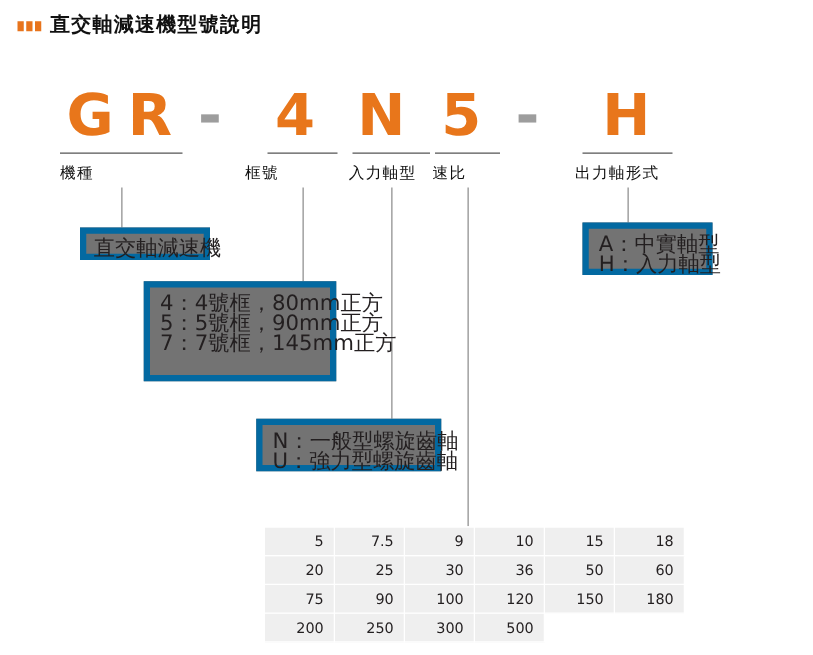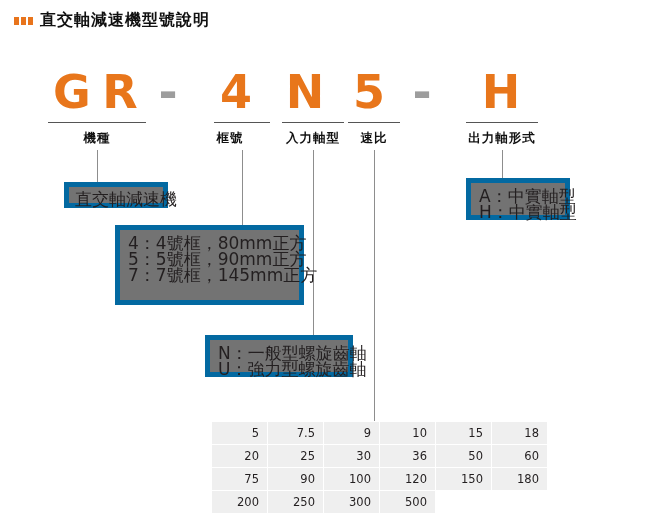--- a/index.html
+++ b/index.html
@@ -32,22 +32,22 @@
     font-family:"DejaVu Sans","Liberation Sans",sans-serif;
     line-height:52px;
     text-align:center;
   }
   .c-orange{color:#e8761b;}
   .c-gray{color:#9d9d9d;}
 
   
   .uline{position:absolute;border-top:1px solid #555;}
   .lbl{
-    position:absolute;font-size:12.5px;font-weight:bold;color:#111;
-    text-align:center;letter-spacing:1px;
+    position:absolute;font-size:12.5px;font-weight:normal;color:#111;
+    text-align:left;letter-spacing:1px;
   }
 
   
   .vline{position:absolute;border-left:1px solid #8d8d8d;}
 
   
   .box{
     position:absolute;
     border:5px solid #0369a1;
     background:#737373;
@@ -116,34 +116,34 @@
 <div class="vline" style="left:313px;top:150px;height:185px;"></div>
 
 <div class="vline" style="left:374px;top:150px;height:271px;"></div>
 
 <div class="vline" style="left:502px;top:150px;height:28px;"></div>
 
 <div class="box" id="box-model" style="left:64px;top:182px;width:104px;height:26px;padding:4px 6px;text-align:center;">
   <div class="ln">直交軸減速機</div>
 </div>
 
-<div class="box" id="box-frame" style="left:115px;top:225px;width:189px;height:80px;padding:5px 8px;">
+<div class="box" id="box-frame" style="left:115px;top:225px;width:154px;height:80px;padding:5px 8px;">
   <div class="ln">4：4號框，80mm正方</div>
   <div class="ln">5：5號框，90mm正方</div>
   <div class="ln">7：7號框，145mm正方</div>
 </div>
 
 <div class="box" id="box-input" style="left:205px;top:335px;width:148px;height:42px;padding:5px 8px;">
   <div class="ln">N：一般型螺旋齒軸</div>
   <div class="ln">U：強力型螺旋齒軸</div>
 </div>
 
 <div class="box" id="box-output" style="left:466px;top:178px;width:104px;height:42px;padding:5px 8px;">
   <div class="ln">A：中實軸型</div>
-  <div class="ln">H：中實軸型</div>
+  <div class="ln">H：入力軸型</div>
 </div>
 
 <table id="ratio-table">
   <tbody>
     <tr>
       <td>5</td>
       <td>7.5</td>
       <td>9</td>
       <td>10</td>
       <td>15</td>

